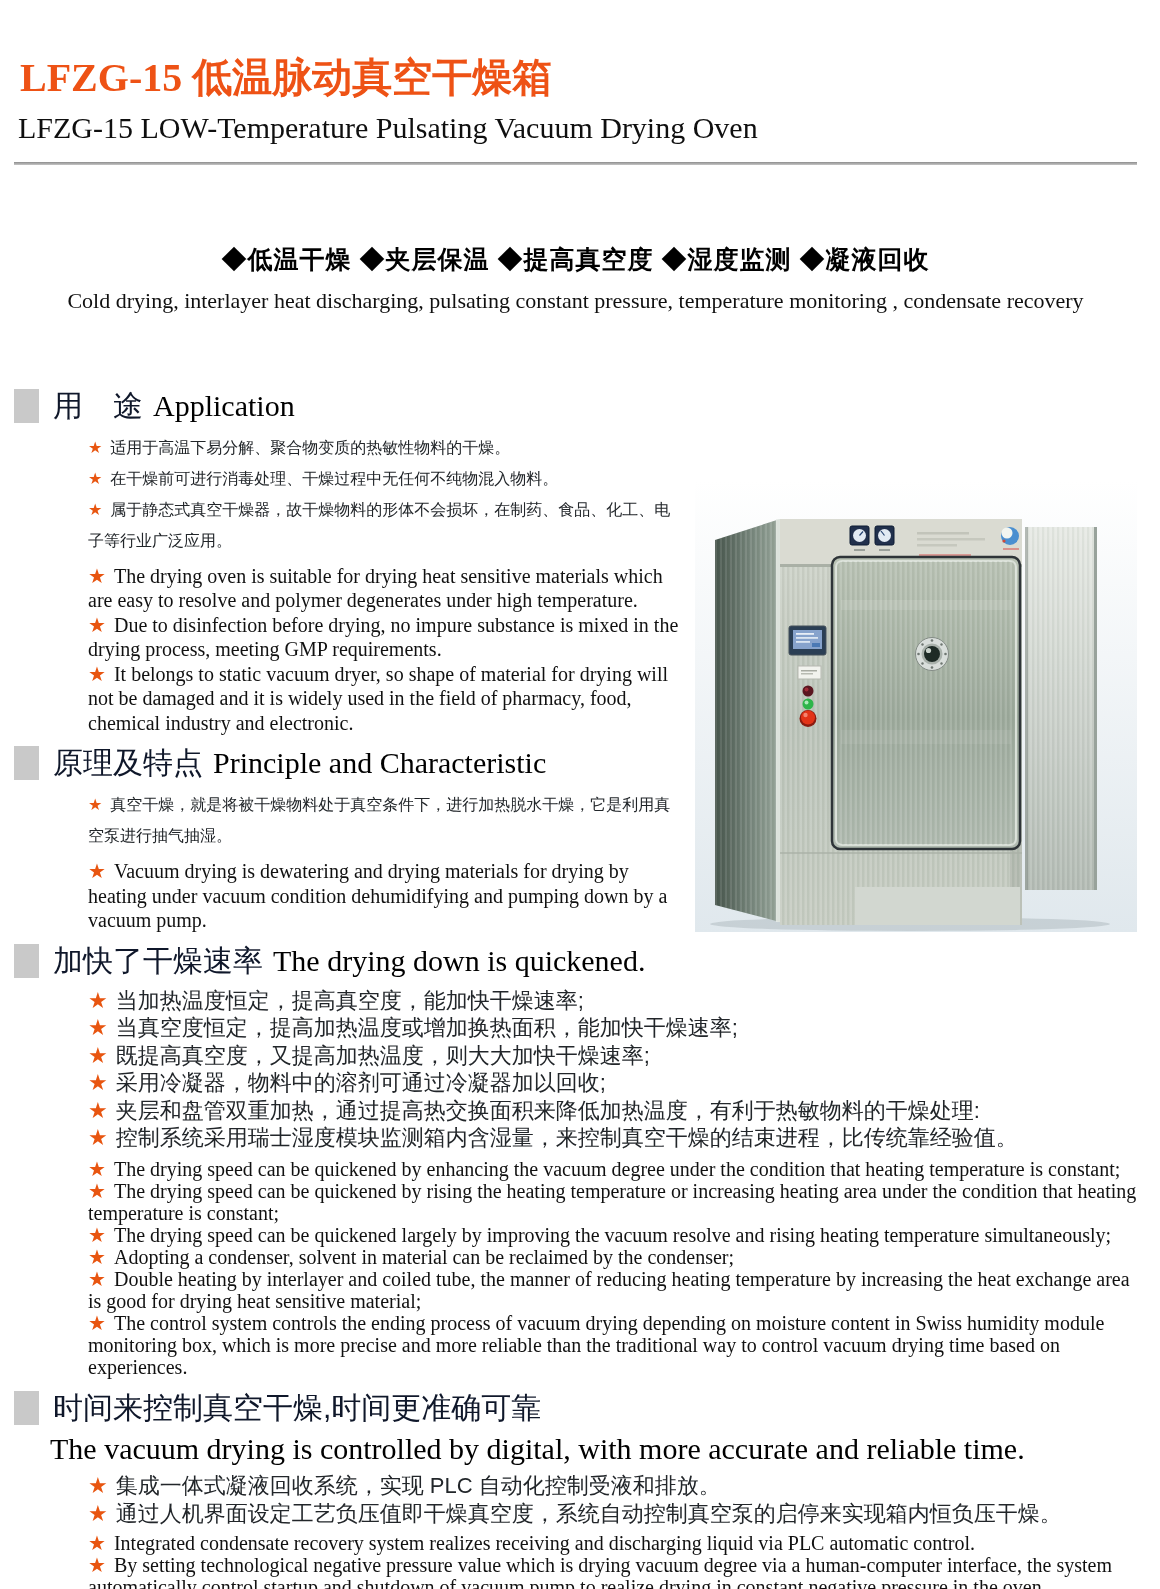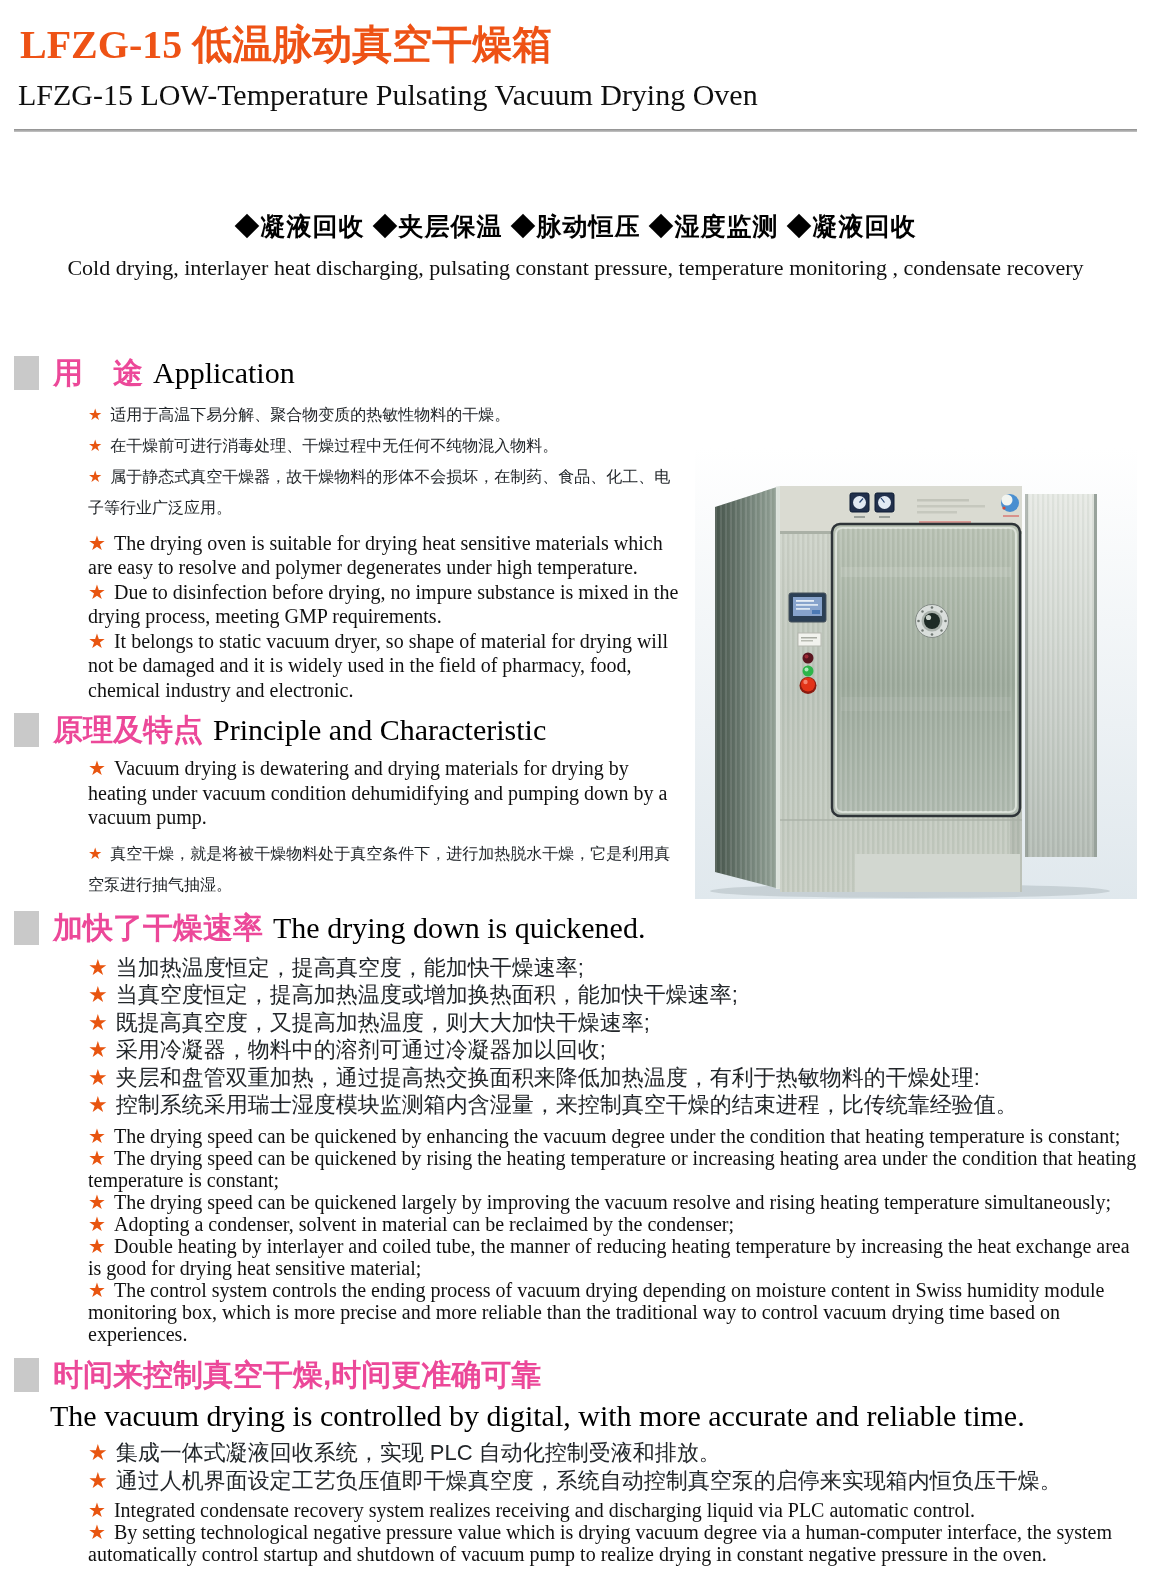--- a/index.html
+++ b/index.html
@@ -1,36 +1,36 @@
 <!DOCTYPE html>
 <html><head>
 <meta charset="utf-8">
 <style>
   html,body{margin:0;padding:0;background:#ffffff;}
   body{width:1160px;height:1589px;overflow:hidden;color:#1b1b1b;
        font-family:"Liberation Serif",serif;}
-  .page{box-sizing:border-box;width:1160px;height:1494px;padding:14px 23px 0 14px;}
+  .page{box-sizing:border-box;width:1160px;height:1494px;padding:14px 23px 0 14px;margin-top:33px;}
 
   .title{margin:8px 0 0 6px;font-size:40px;line-height:1.15;font-weight:bold;
          color:#ee5215;font-family:"Liberation Serif",serif;}
   .subtitle{margin:10px 0 0 4px;font-size:30px;line-height:1.15;color:#0f0f0f;
             font-family:Liberation Serif, serif;}
   .rule{margin-top:16px;height:3px;background:linear-gradient(#8d8d8d,#c6c6c6);}
 
   .features{text-align:center;margin-top:78px;}
   .f-cn{font-size:25px;font-weight:bold;letter-spacing:1px;color:#000;
         font-family:"Liberation Sans",sans-serif;}
   .f-en{margin-top:12px;font-size:22px;color:#101010;}
 
   main{margin-top:74px;}
   figure.machine{float:right;width:442px;height:452px;margin:92px 0 14px 14px;padding:0;}
 
   .sh{display:flex;align-items:center;}
   .sq{width:25px;height:34px;background:#c9c9c9;margin-right:14px;flex:none;}
-  .h-cn{font-size:30px;font-weight:bold;line-height:36px;color:#ec4899;
+  .h-cn{font-size:30px;font-weight:normal;line-height:36px;color:#0f172a;
         font-family:"Liberation Sans",sans-serif;}
   .h-en{font-size:30px;line-height:36px;margin-left:10px;color:#000;
         font-family:"Liberation Serif",serif;font-weight:normal;}
 
   .bl{margin:8px 0 0 0;padding-left:74px;}
   .b{margin:0;}
   .star{color:#e85510;margin-right:8px;font-family:"Liberation Sans",sans-serif;}
   .cn .b{font-size:16px;line-height:31px;color:#22262a;
          font-family:"Liberation Sans",sans-serif;}
   .en .b{font-size:20px;line-height:24.5px;color:#111;
@@ -52,21 +52,21 @@
 </head>
 <body>
 
 <div class="page">
 
   <h1 class="title">LFZG-15 低温脉动真空干燥箱</h1>
   <div class="subtitle">LFZG-15 LOW-Temperature Pulsating Vacuum Drying Oven</div>
   <div class="rule"></div>
 
   <div class="features">
-    <div class="f-cn">◆凝液回收 ◆夹层保温 ◆脉动恒压 ◆湿度监测 ◆凝液回收</div>
+    <div class="f-cn">◆低温干燥 ◆夹层保温 ◆提高真空度 ◆湿度监测 ◆凝液回收</div>
     <div class="f-en">Cold drying, interlayer heat discharging, pulsating constant pressure, temperature monitoring , condensate recovery</div>
   </div>
 
   <main>
 
     <figure class="machine">
       <svg viewBox="0 0 442 452" width="442" height="452">
         <defs>
           <linearGradient id="bgG" x1="0" y1="0" x2="0" y2="1">
             <stop offset="0" stop-color="#ffffff"></stop>
@@ -223,25 +223,25 @@
         <p class="b"><span class="star">★</span><span>It belongs to static vacuum dryer, so shape of material for drying will not be damaged and it is widely used in the field of pharmacy, food, chemical industry and electronic.</span></p>
       </div>
     </section>
 
     <section class="sec-principle">
       <div class="sh">
         <span class="sq"></span>
         <span class="h-cn">原理及特点</span>
         <span class="h-en">Principle and Characteristic</span>
       </div>
+      <div class="bl cn">
+        <p class="b"><span class="star">★</span><span>真空干燥，就是将被干燥物料处于真空条件下，进行加热脱水干燥，它是利用真空泵进行抽气抽湿。</span></p>
+      </div>
       <div class="bl en">
         <p class="b"><span class="star">★</span><span>Vacuum drying is dewatering and drying materials for drying by heating under vacuum condition dehumidifying and pumping down by a vacuum pump.</span></p>
-      </div>
-      <div class="bl cn">
-        <p class="b"><span class="star">★</span><span>真空干燥，就是将被干燥物料处于真空条件下，进行加热脱水干燥，它是利用真空泵进行抽气抽湿。</span></p>
       </div>
     </section>
 
     <section class="sec-speed">
       <div class="sh">
         <span class="sq"></span>
         <span class="h-cn">加快了干燥速率</span>
         <span class="h-en">The drying down is quickened.</span>
       </div>
       <div class="bl cn">

